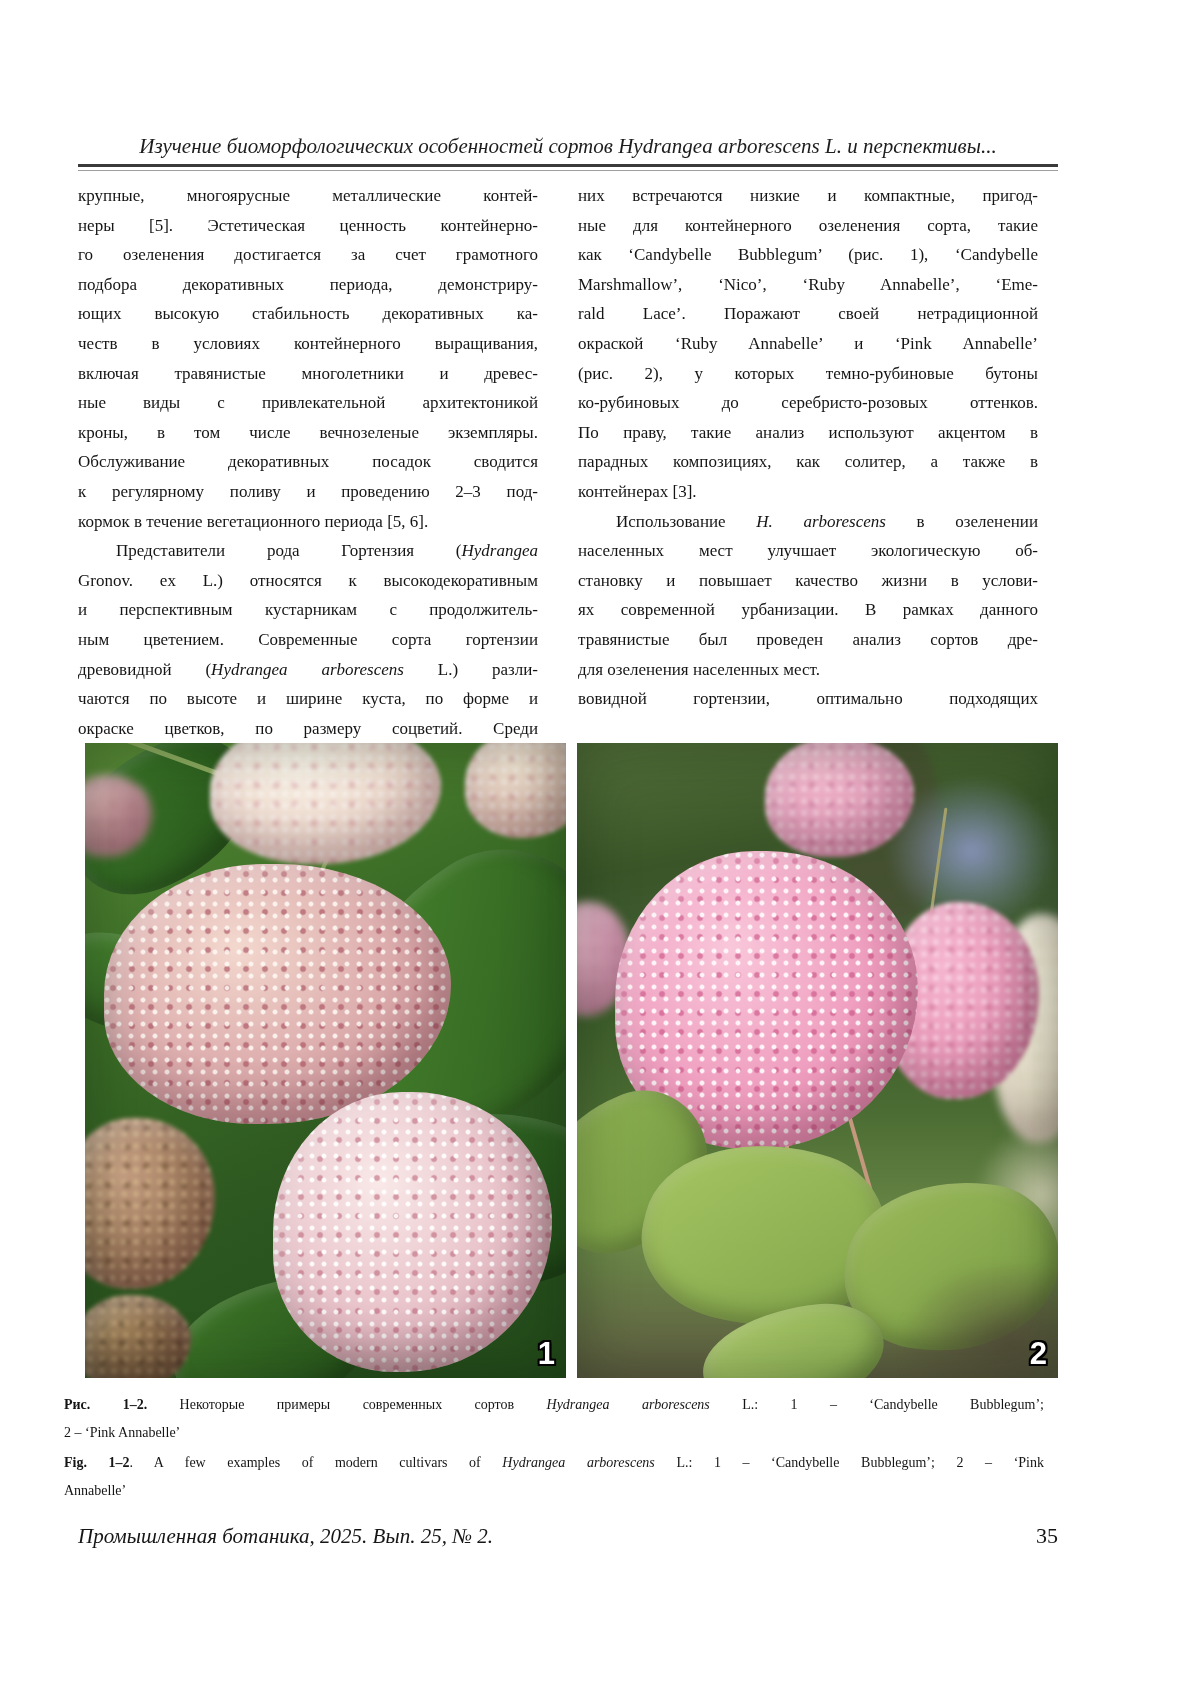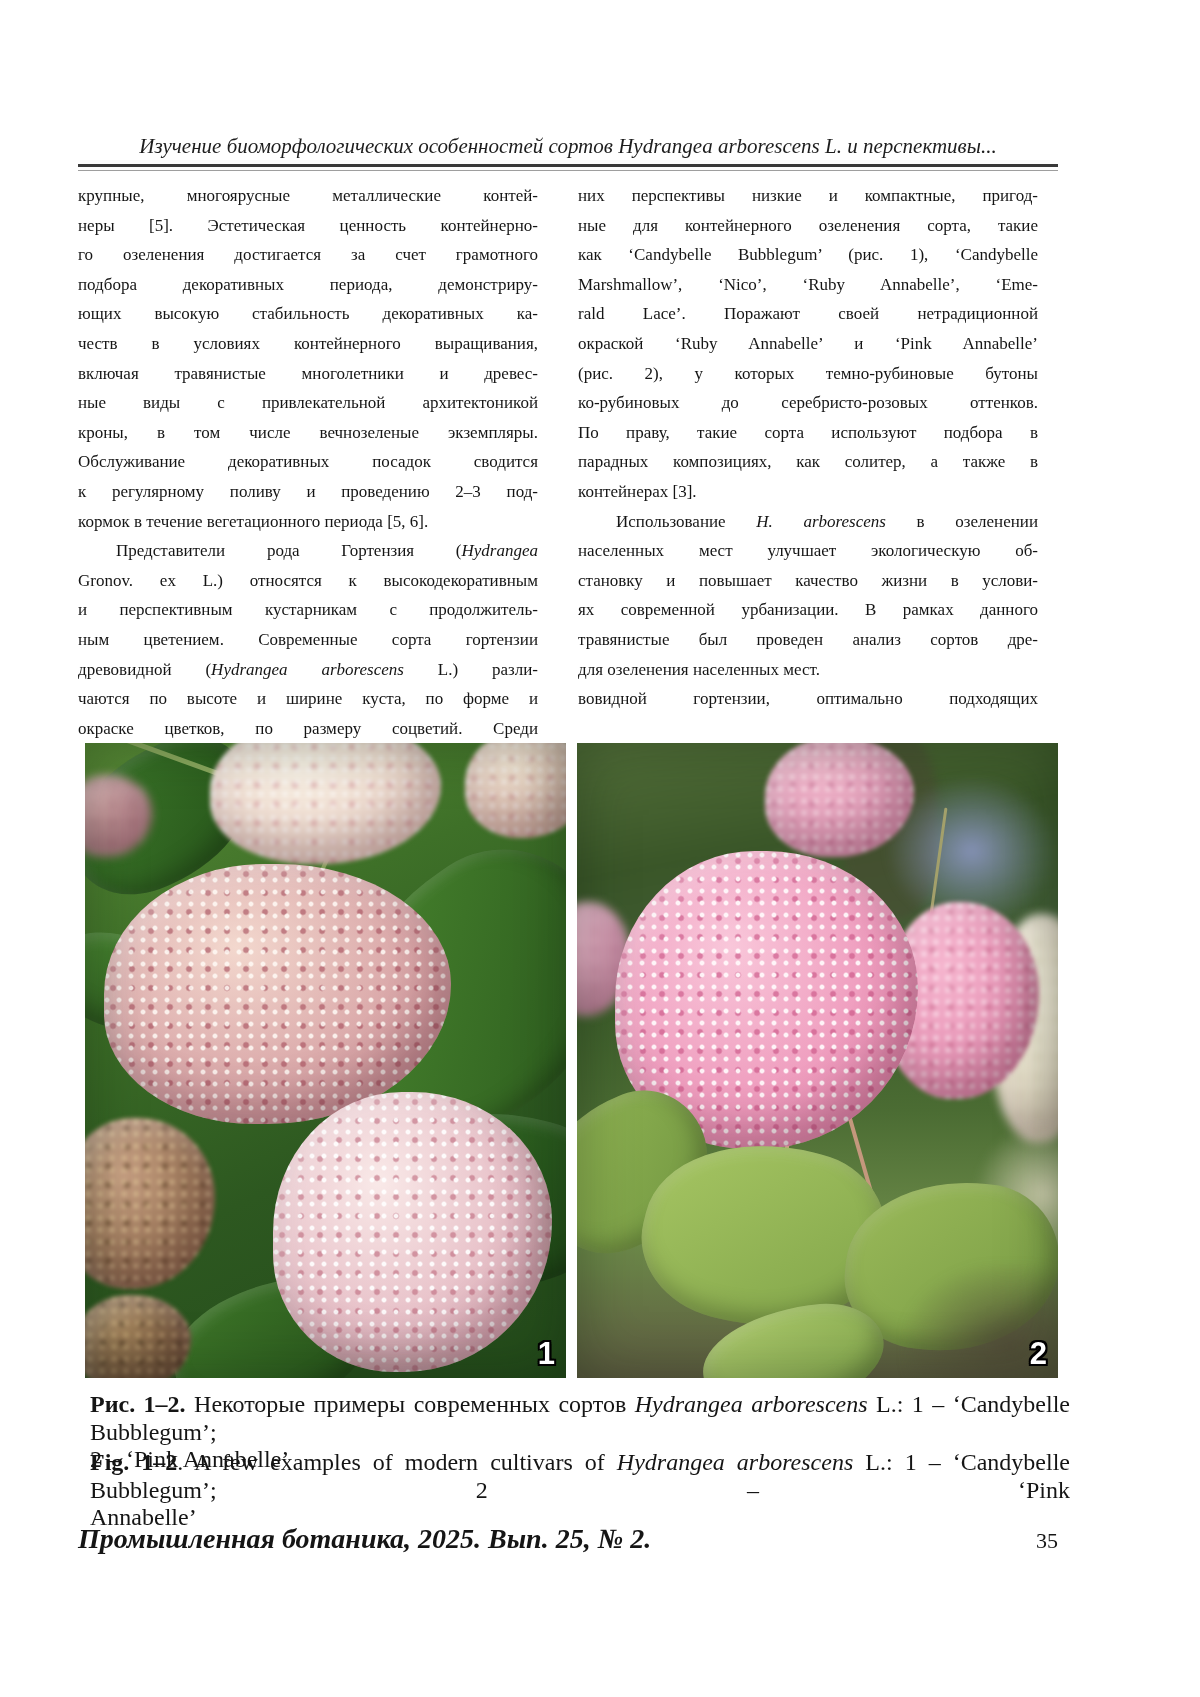--- a/index.html
+++ b/index.html
@@ -13,26 +13,26 @@
   
   .col{position:absolute;top:181px;width:460px;font-size:17px;line-height:29.6px;}
   .col-left{left:78px;}
   .col-right{left:578px;}
   .tline{text-align:justify;text-align-last:justify;-moz-text-align-last:justify;white-space:normal;}
   .tline.end{text-align-last:left;-moz-text-align-last:left;}
   .tline.ind{text-indent:38px;}
   .it{font-style:italic;}
   .bd{font-weight:bold;}
   
-  .caption{position:absolute;left:90px;width:980px;font-size:24px;line-height:27.5px;}
+  .caption{position:absolute;left:64px;width:980px;font-size:14px;line-height:27.5px;}
   .cap-ru{top:1391px;}
   .cap-en{top:1449px;}
   
   .footer{position:absolute;left:78px;top:1523px;width:980px;display:flex;justify-content:space-between;align-items:baseline;}
-  .journal{font-style:italic;font-size:28px;font-weight:bold;}
+  .journal{font-style:italic;font-size:21px;}
   .pageno{font-size:22px;}
   
   .photo{position:absolute;top:743px;width:481px;height:635px;overflow:hidden;}
   .photo1{left:85px;background:linear-gradient(155deg,#5a8c37 0%,#3e7028 30%,#2d5820 62%,#234a1a 100%);}
   .photo2{left:577px;background:linear-gradient(180deg,#66834a 0%,#48652f 16%,#3a5a29 38%,#4b6c33 58%,#6c8a49 78%,#5e5c41 100%);}
   .photo > div{position:absolute;}
   .leaf{background:linear-gradient(135deg,var(--l1),var(--l2));
         border-radius:64% 36% 62% 38%/55% 45% 58% 42%;
         box-shadow:inset -6px -10px 22px rgba(0,0,0,.25), inset 4px 6px 14px rgba(255,255,255,.14);}
   .stem{background:var(--s,#b99a6e);border-radius:3px;}
@@ -74,29 +74,29 @@
       <div class="tline end"><span>кормок в течение вегетационного периода [5, 6].</span></div>
       <div class="tline ind"><span>Представители рода Гортензия (</span><span class="it">Hydrangea</span></div>
       <div class="tline"><span>Gronov. ex L.) относятся к высокодекоративным</span></div>
       <div class="tline"><span>и перспективным кустарникам с продолжитель-</span></div>
       <div class="tline"><span>ным цветением. Современные сорта гортензии</span></div>
       <div class="tline"><span>древовидной (</span><span class="it">Hydrangea arborescens</span><span> L.) разли-</span></div>
       <div class="tline"><span>чаются по высоте и ширине куста, по форме и</span></div>
       <div class="tline"><span>окраске цветков, по размеру соцветий. Среди</span></div>
     </div>
   <div class="col col-right">
-      <div class="tline"><span>них перспективы низкие и компактные, пригод-</span></div>
+      <div class="tline"><span>них встречаются низкие и компактные, пригод-</span></div>
       <div class="tline"><span>ные для контейнерного озеленения сорта, такие</span></div>
       <div class="tline"><span>как ‘Candybelle Bubblegum’ (рис. 1), ‘Candybelle</span></div>
       <div class="tline"><span>Marshmallow’, ‘Nico’, ‘Ruby Annabelle’, ‘Eme-</span></div>
       <div class="tline"><span>rald Lace’. Поражают своей нетрадиционной</span></div>
       <div class="tline"><span>окраской ‘Ruby Annabelle’ и ‘Pink Annabelle’</span></div>
       <div class="tline"><span>(рис. 2), у которых темно-рубиновые бутоны</span></div>
       <div class="tline"><span>ко-рубиновых до серебристо-розовых оттенков.</span></div>
-      <div class="tline"><span>По праву, такие сорта используют подбора в</span></div>
+      <div class="tline"><span>По праву, такие анализ используют акцентом в</span></div>
       <div class="tline"><span>парадных композициях, как солитер, а также в</span></div>
       <div class="tline end"><span>контейнерах [3].</span></div>
       <div class="tline ind"><span>Использование </span><span class="it">H. arborescens</span><span> в озеленении</span></div>
       <div class="tline"><span>населенных мест улучшает экологическую об-</span></div>
       <div class="tline"><span>становку и повышает качество жизни в услови-</span></div>
       <div class="tline"><span>ях современной урбанизации. В рамках данного</span></div>
       <div class="tline"><span>травянистые был проведен анализ сортов дре-</span></div>
       <div class="tline end"><span>для озеленения населенных мест.</span></div>
       <div class="tline"><span>вовидной гортензии, оптимально подходящих</span></div>
     </div>

